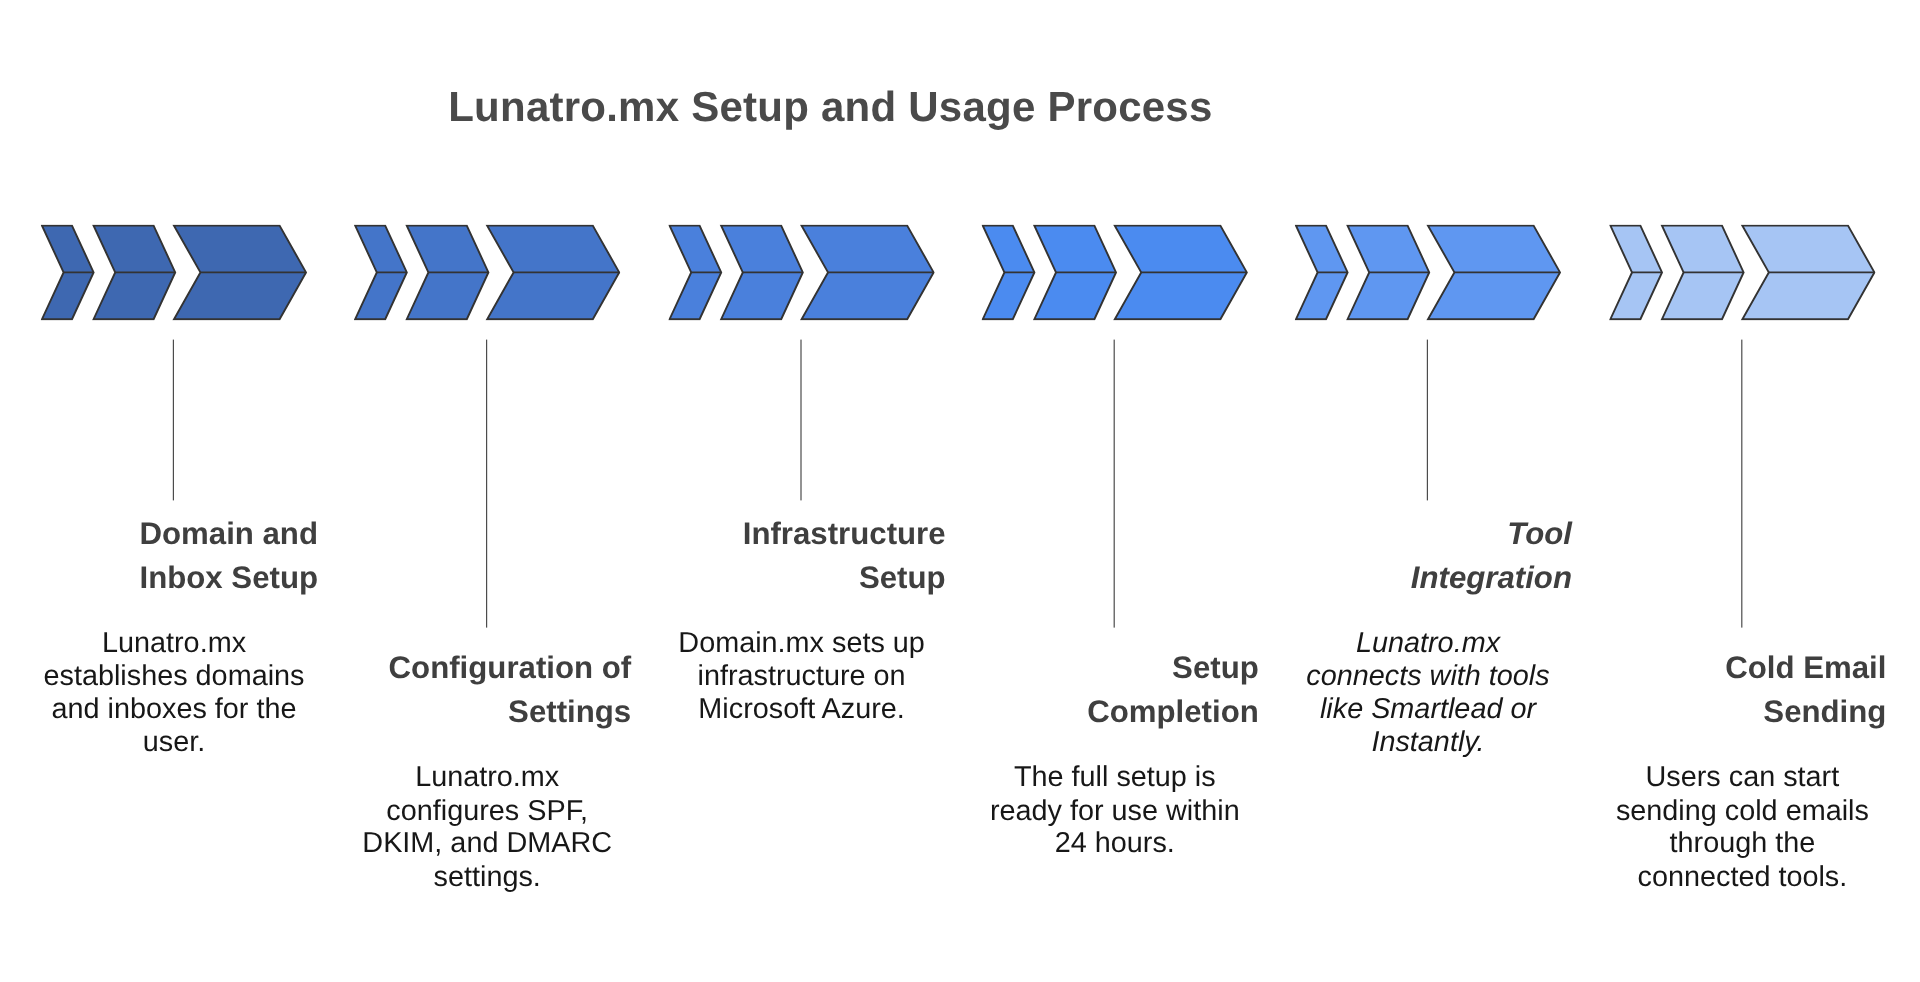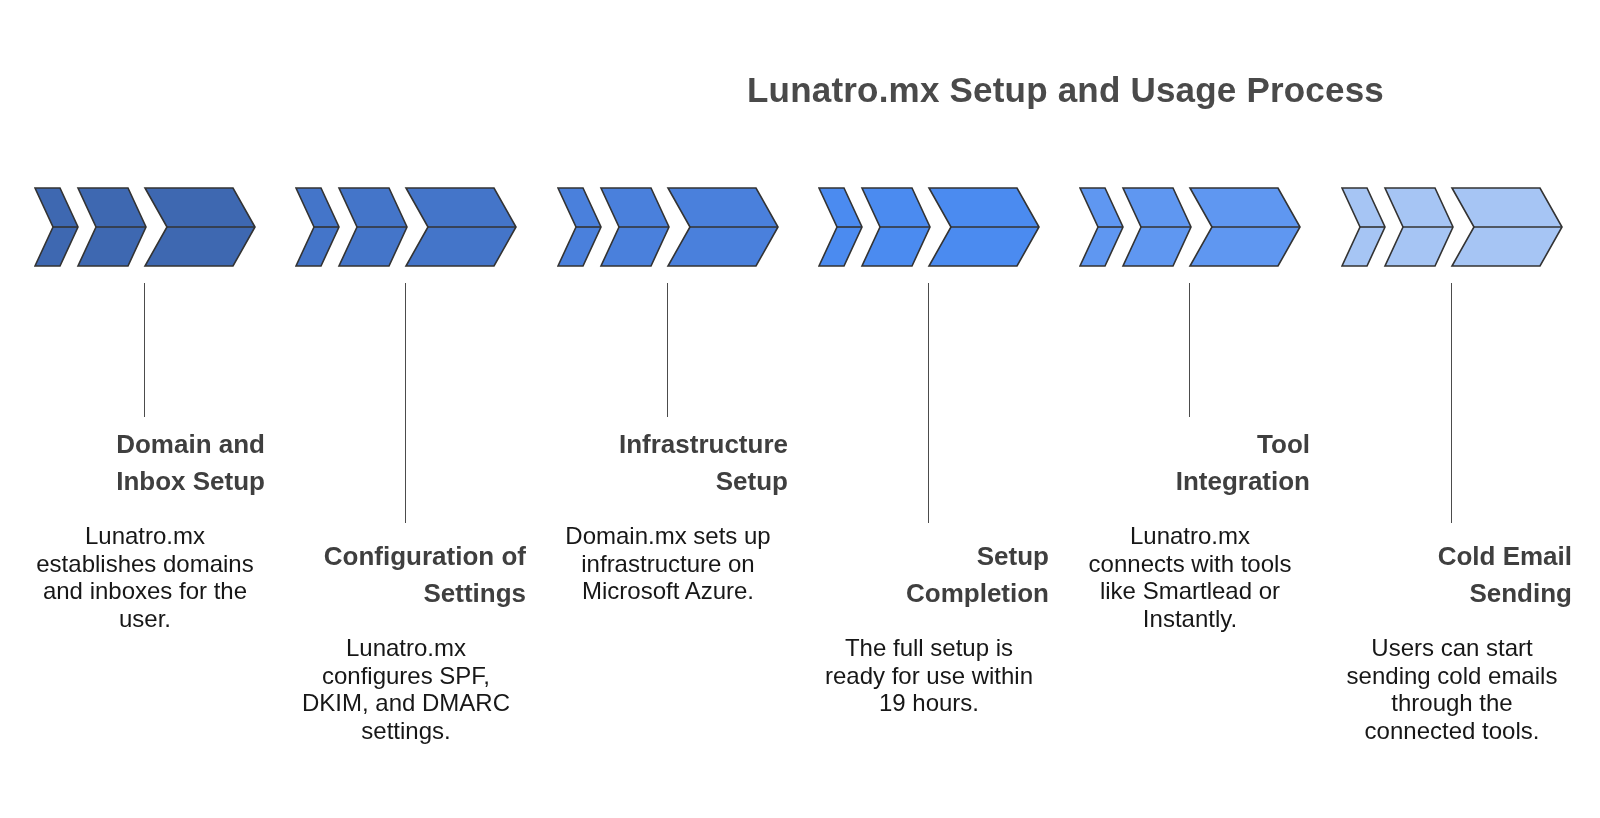--- a/index.html
+++ b/index.html
@@ -12,21 +12,21 @@
     width:1600px;
     height:818px;
     background:var(--background,#ffffff);
     overflow:hidden;
   }
   .title{
     position:absolute;
     left:0; top:70px;
     width:1384px;
     margin:0;
-    text-align:right;
+    text-align:center;
     font-size:35px;
     font-weight:bold;
     letter-spacing:0.2px;
     color:var(--title-color,#4a4a4a);
   }
   .step{
     position:absolute;
     top:0;
     width:240px;
     height:818px;
@@ -142,23 +142,23 @@
           <polygon points="44,1 94,1 112,40 94,79 44,79 62,40" fill="#4b8bf0"></polygon>
           <line x1="62" y1="40" x2="112" y2="40"></line>
           <polygon points="111,1 199,1 221,40 199,79 111,79 133,40" fill="#4b8bf0"></polygon>
           <line x1="133" y1="40" x2="221" y2="40"></line>
         </svg>
         <div class="connector"></div>
         <div class="step-heading">Setup
 Completion</div>
         <div class="step-body">The full setup is
 ready for use within
-19 hours.</div>
+24 hours.</div>
       </div>
-      <div class="step high" style="left: 1070px;">
+      <div class="step high" style="left: 1070px; font-style: italic;">
         <svg class="arrows" viewBox="0 0 222 80">
           <polygon points="1,1 26,1 44,40 26,79 1,79 19,40" fill="#5f97f1"></polygon>
           <line x1="19" y1="40" x2="44" y2="40"></line>
           <polygon points="44,1 94,1 112,40 94,79 44,79 62,40" fill="#5f97f1"></polygon>
           <line x1="62" y1="40" x2="112" y2="40"></line>
           <polygon points="111,1 199,1 221,40 199,79 111,79 133,40" fill="#5f97f1"></polygon>
           <line x1="133" y1="40" x2="221" y2="40"></line>
         </svg>
         <div class="connector"></div>
         <div class="step-heading">Tool

